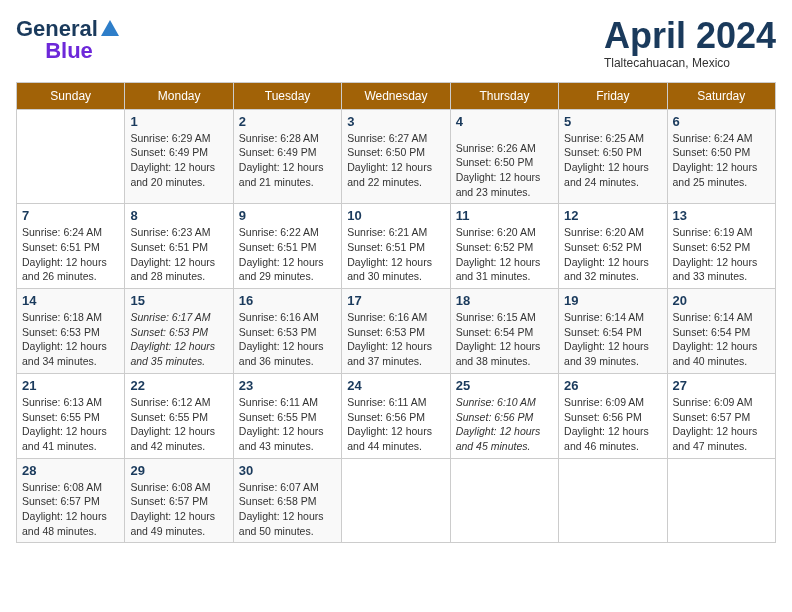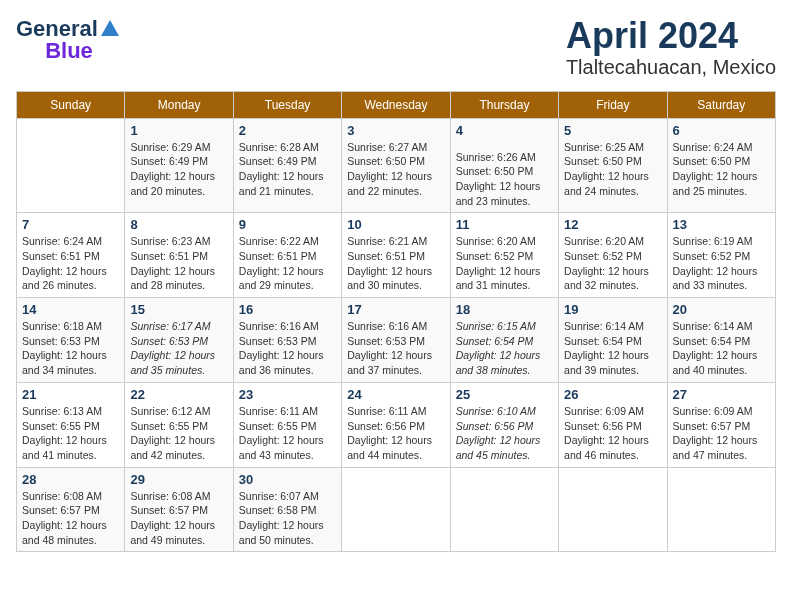--- a/index.html
+++ b/index.html
@@ -24,21 +24,21 @@
     .title-block {
       text-align: left;
     }
     .month-title {
       font-size: 36px;
       font-weight: bold;
       color: #1a3a5c;
       line-height: 1.1;
     }
     .location-title {
-      font-size: 20px;
+      font-size: 12px;
       color: #333;
     }
     table {
       width: 100%;
       border-collapse: collapse;
       font-size: 11px;
     }
     thead tr th {
       background-color: #a16207;
       color: #fff;
@@ -226,21 +226,21 @@
         </td>
         <td>
           <span class="day-number">17</span>
           <div class="day-info" style="white-space: pre-line;">Sunrise: 6:16 AM
 Sunset: 6:53 PM
 Daylight: 12 hours
 and 37 minutes.</div>
         </td>
         <td>
           <span class="day-number">18</span>
-          <div class="day-info" style="white-space: pre-line; font-style: italic;">Sunrise: 6:15 AM
+          <div class="day-info" style="white-space: pre-line;">Sunrise: 6:15 AM
 Sunset: 6:54 PM
 Daylight: 12 hours
 and 38 minutes.</div>
         </td>
         <td>
           <span class="day-number">19</span>
           <div class="day-info" style="white-space: pre-line;">Sunrise: 6:14 AM
 Sunset: 6:54 PM
 Daylight: 12 hours
 and 39 minutes.</div>

